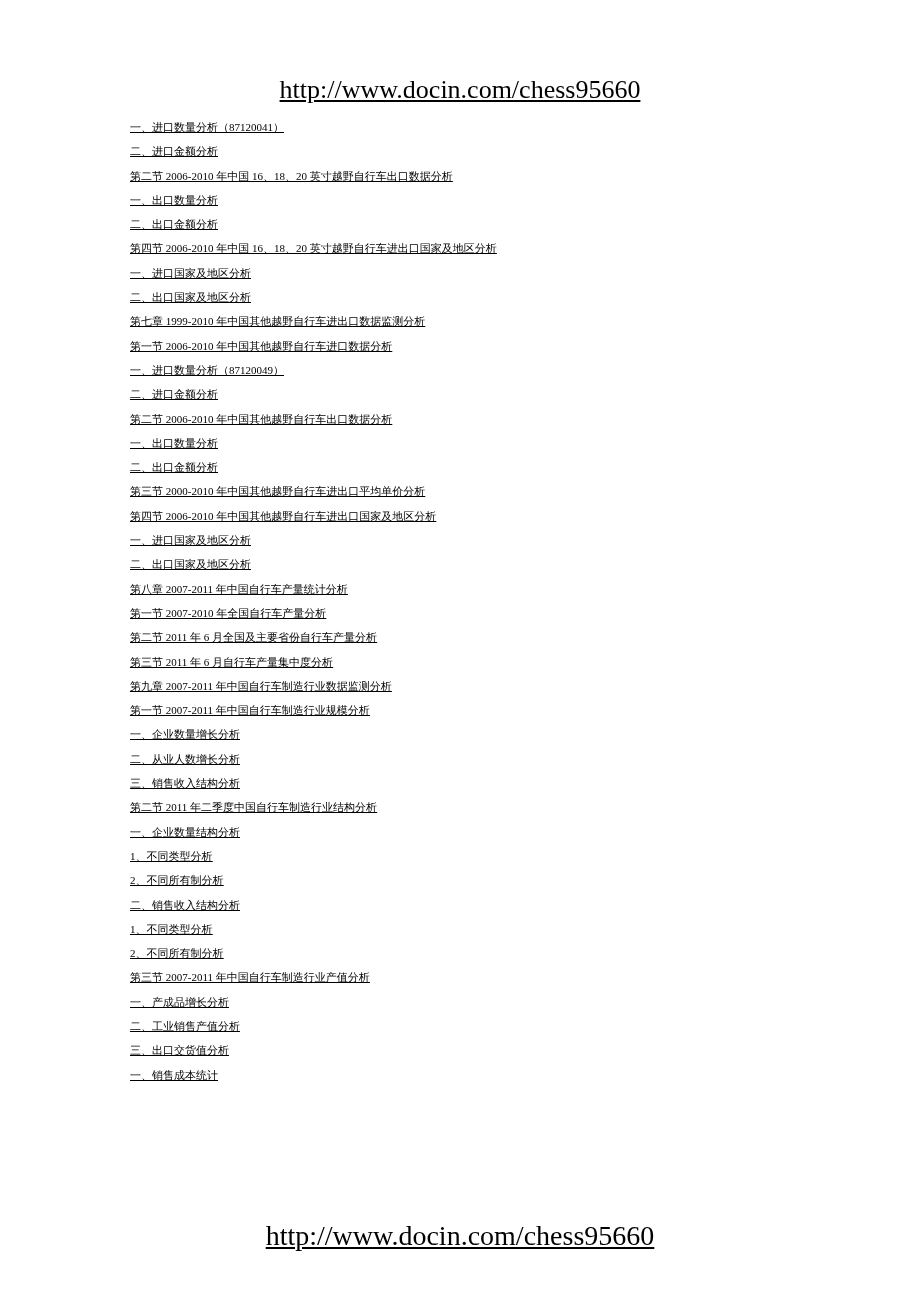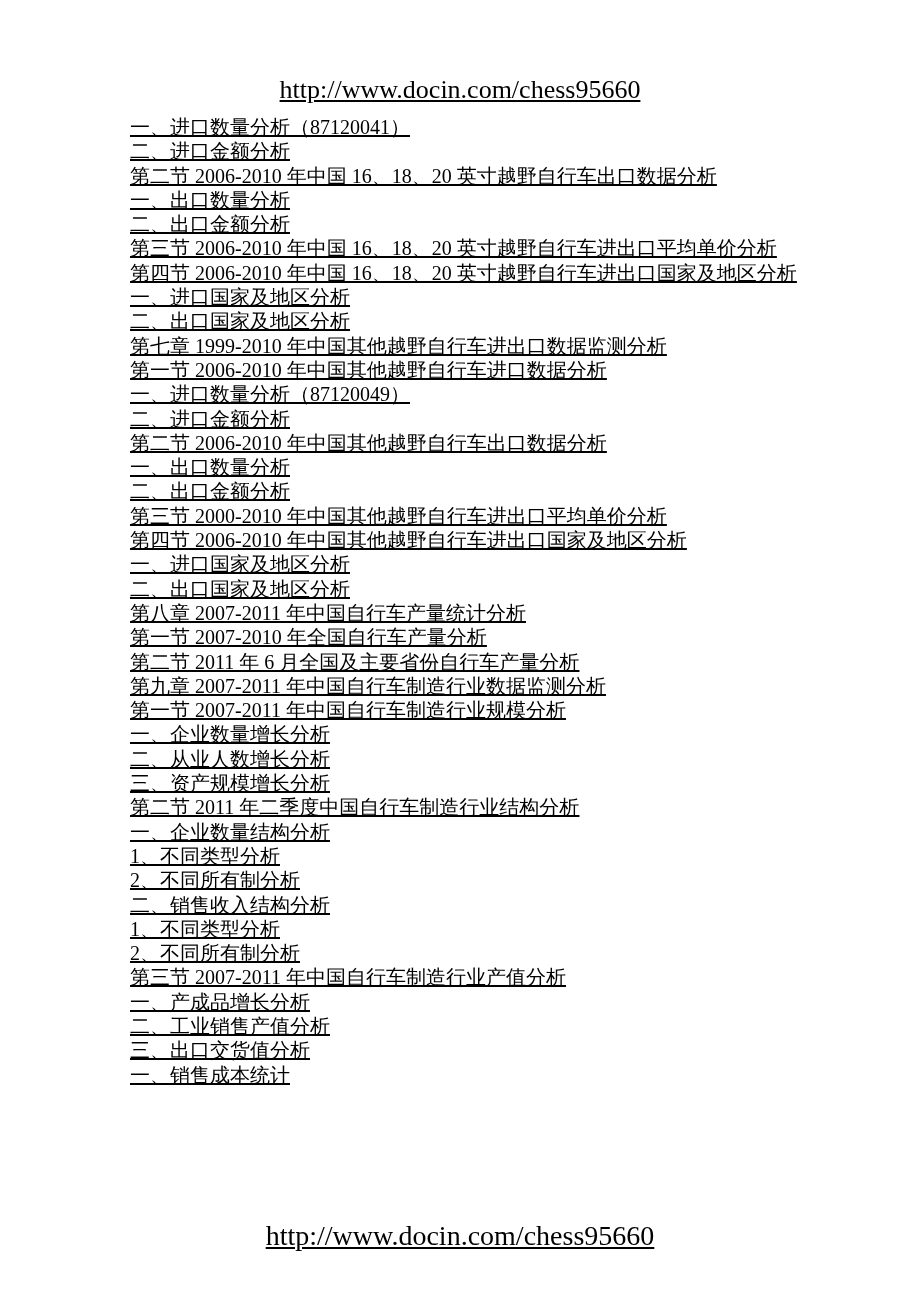--- a/index.html
+++ b/index.html
@@ -35,60 +35,60 @@
       font-size: 28px;
       color: #000000;
     }
     .content {
       position: absolute;
       top: 115px;
       left: 130px;
       width: 680px;
     }
     .line {
-      font-size: 20px;
+      font-size: 11px;
       color: #000000;
       line-height: 24.3px;
       white-space: nowrap;
     }
   </style>
 </head>
 <body>
 
 <div class="header-url">http://www.docin.com/chess95660</div>
 
 <div class="content" id="content-container">
     <div class="line">一、进口数量分析（87120041）</div>
     <div class="line">二、进口金额分析</div>
     <div class="line">第二节  2006-2010 年中国 16、18、20 英寸越野自行车出口数据分析</div>
     <div class="line">一、出口数量分析</div>
     <div class="line">二、出口金额分析</div>
-    <div class="line">第三节  2006-2010 年中国 16、18、20 英寸越野自行车进出口平均单价分析</div>
     <div class="line">第四节  2006-2010 年中国 16、18、20 英寸越野自行车进出口国家及地区分析</div>
     <div class="line">一、进口国家及地区分析</div>
     <div class="line">二、出口国家及地区分析</div>
     <div class="line">第七章  1999-2010 年中国其他越野自行车进出口数据监测分析</div>
     <div class="line">第一节  2006-2010 年中国其他越野自行车进口数据分析</div>
     <div class="line">一、进口数量分析（87120049）</div>
     <div class="line">二、进口金额分析</div>
     <div class="line">第二节  2006-2010 年中国其他越野自行车出口数据分析</div>
     <div class="line">一、出口数量分析</div>
     <div class="line">二、出口金额分析</div>
     <div class="line">第三节  2000-2010 年中国其他越野自行车进出口平均单价分析</div>
     <div class="line">第四节  2006-2010 年中国其他越野自行车进出口国家及地区分析</div>
     <div class="line">一、进口国家及地区分析</div>
     <div class="line">二、出口国家及地区分析</div>
     <div class="line">第八章  2007-2011 年中国自行车产量统计分析</div>
     <div class="line">第一节  2007-2010 年全国自行车产量分析</div>
     <div class="line">第二节  2011 年 6 月全国及主要省份自行车产量分析</div>
+    <div class="line">第三节  2011 年 6 月自行车产量集中度分析</div>
     <div class="line">第九章  2007-2011 年中国自行车制造行业数据监测分析</div>
     <div class="line">第一节    2007-2011 年中国自行车制造行业规模分析</div>
     <div class="line">一、企业数量增长分析</div>
     <div class="line">二、从业人数增长分析</div>
-    <div class="line">三、资产规模增长分析</div>
+    <div class="line">三、销售收入结构分析</div>
     <div class="line">第二节    2011 年二季度中国自行车制造行业结构分析</div>
     <div class="line">一、企业数量结构分析</div>
     <div class="line">1、不同类型分析</div>
     <div class="line">2、不同所有制分析</div>
     <div class="line">二、销售收入结构分析</div>
     <div class="line">1、不同类型分析</div>
     <div class="line">2、不同所有制分析</div>
     <div class="line">第三节    2007-2011 年中国自行车制造行业产值分析</div>
     <div class="line">一、产成品增长分析</div>
     <div class="line">二、工业销售产值分析</div>

